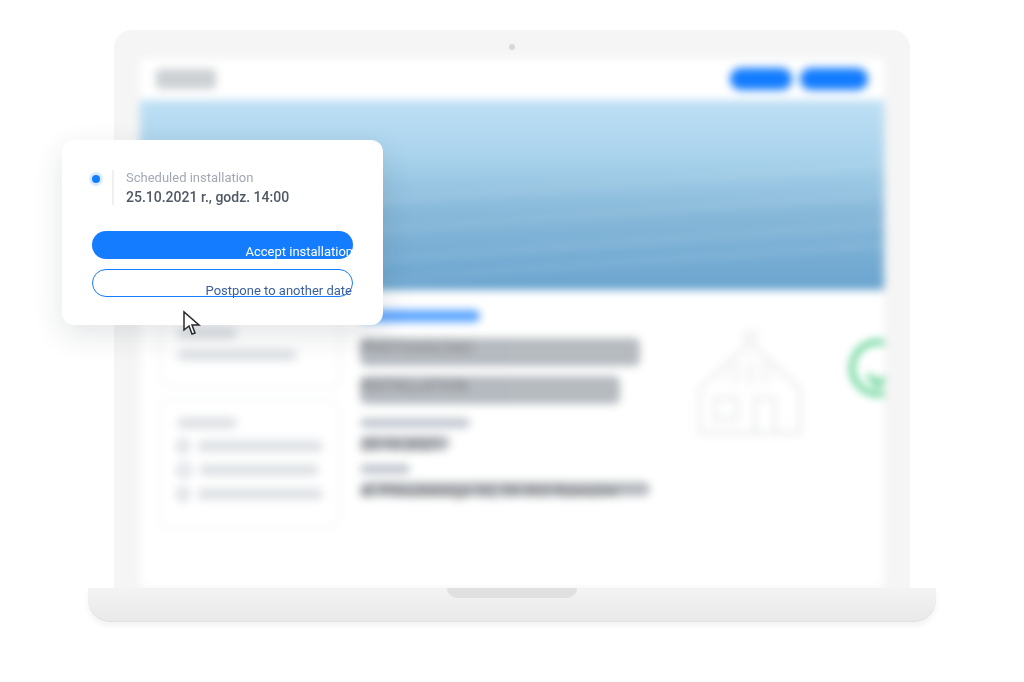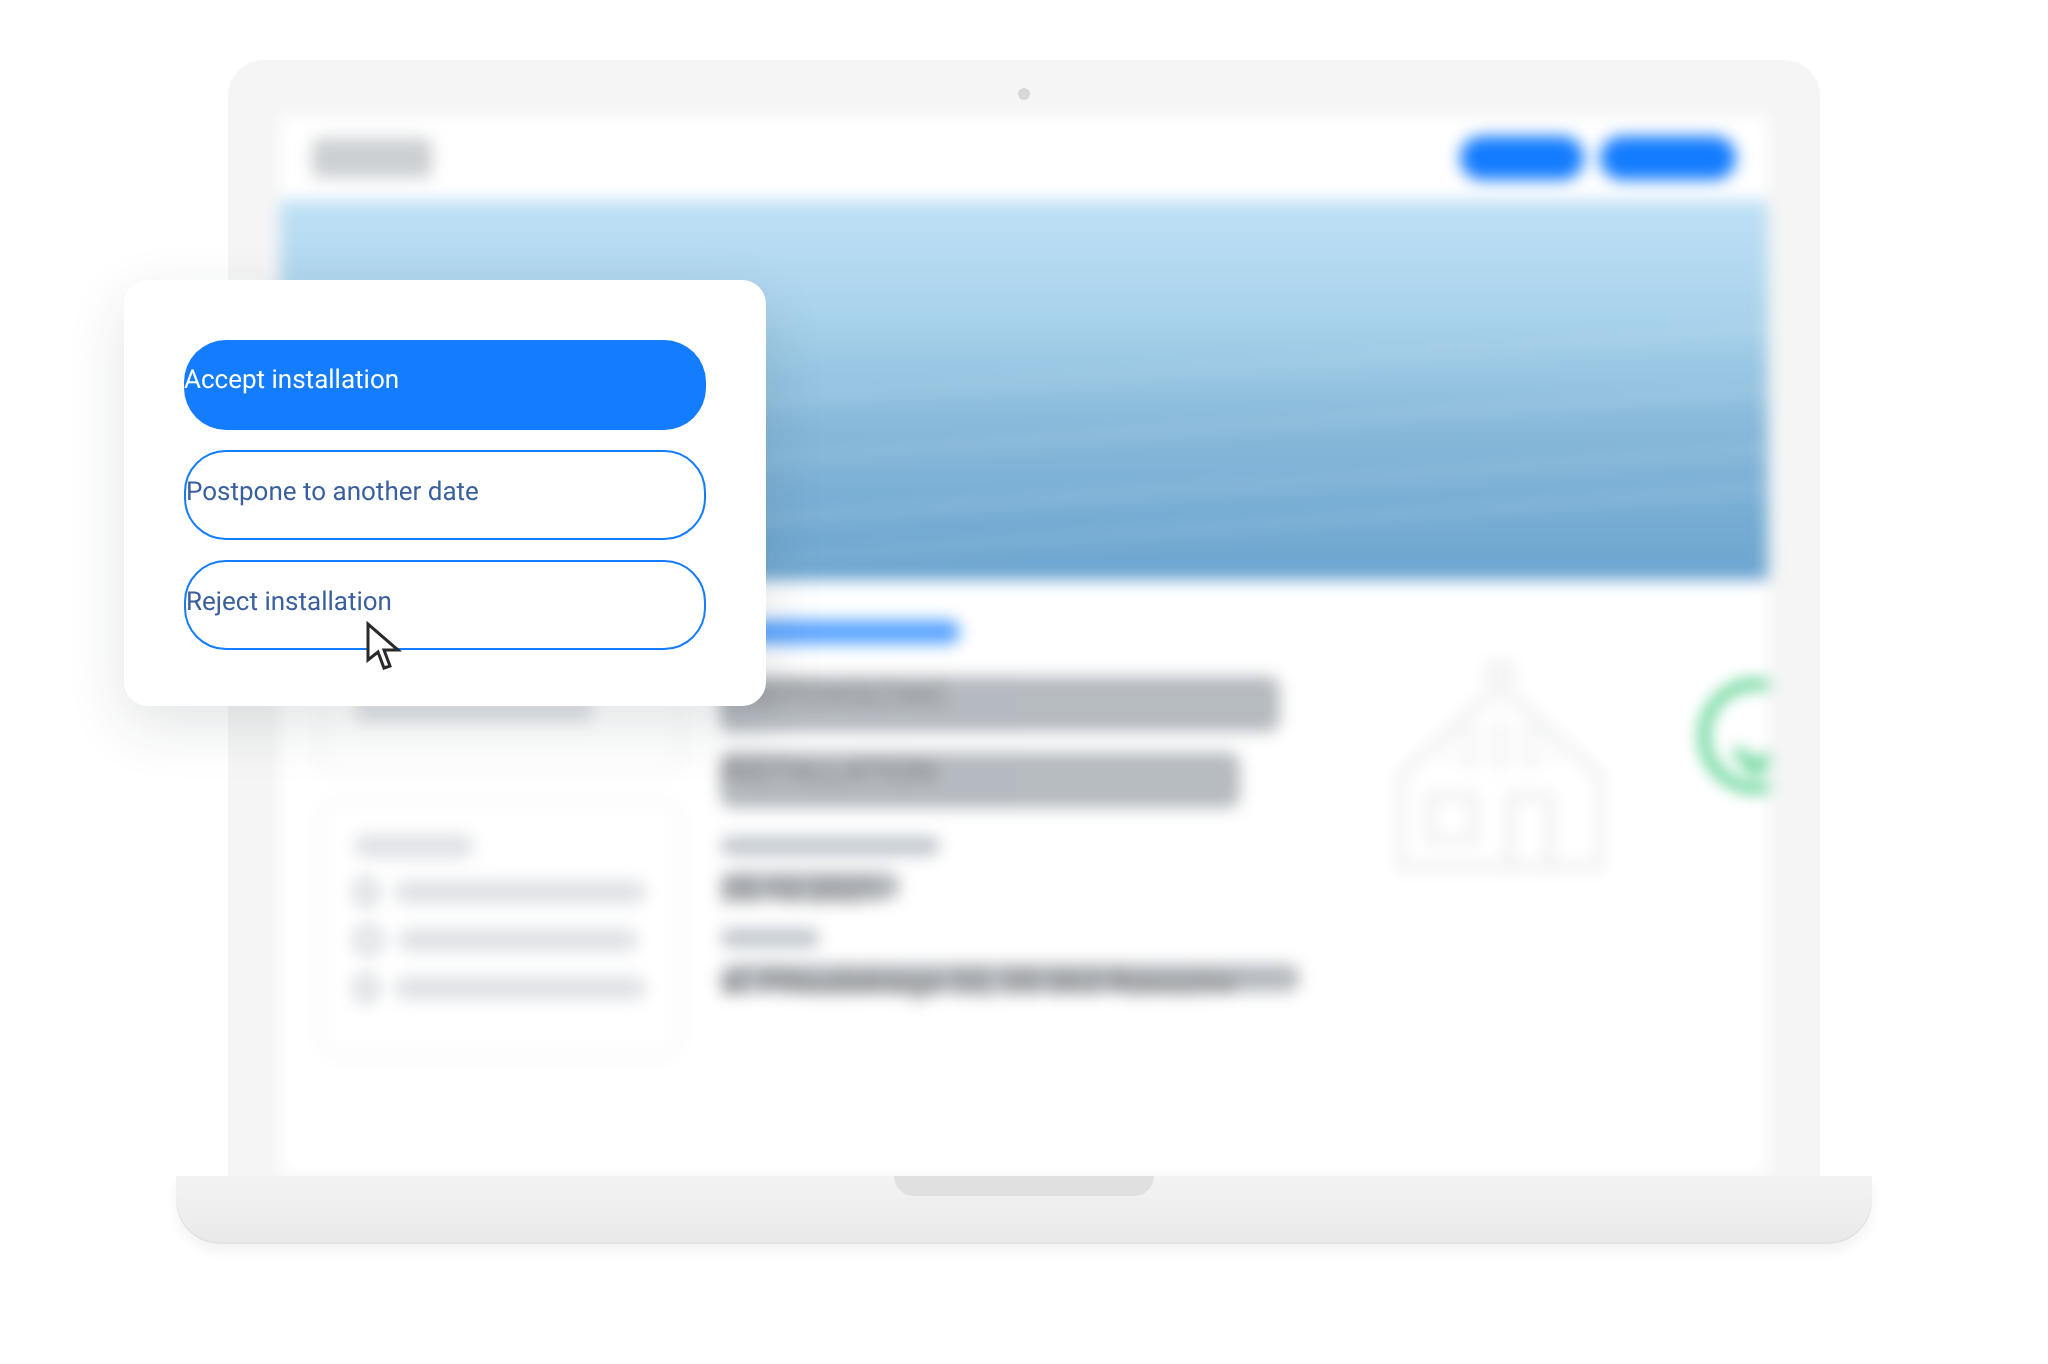--- a/index.html
+++ b/index.html
@@ -116,22 +116,22 @@
     .status-row{display:flex;gap:14px;margin-bottom:26px;}
     .bullet{
       width:8px;height:8px;border-radius:50%;background:#137cff;margin-top:5px;flex-shrink:0;
       box-shadow:0 0 0 3px rgba(19,124,255,.15);
     }
     .status-col{border-left:2px solid #eef1f4;padding-left:12px;margin-left:-2px;}
     .status-label{font-size:13px;color:#a1a8b3;margin-bottom:4px;}
     .status-value{font-size:14px;color:#4f5864;font-weight:500;}
 
     .btn{
-      display:block;width:100%;height:45px;border-radius:21px;
-      font-size:13px;text-align:left;line-height:42px;cursor:pointer;
+      display:block;width:100%;height:28px;border-radius:21px;
+      font-size:13px;text-align:right;line-height:42px;cursor:pointer;
       margin-bottom:10px;
     }
     .btn.primary{background:#137cff;color:#fff;border:none;}
     .btn.outline{background:#fff;color:#3a5f9e;border:1px solid #137cff;}
     .btn.outline:last-child{margin-bottom:0;}
 
     
     .cursor{
       position:absolute;left:182px;top:310px;width:20px;height:26px;z-index:20;pointer-events:none;
     }
@@ -195,20 +195,26 @@
           </div>
           <div class="check-badge"></div>
         </div>
       </div>
     </div>
   </div>
 </div>
 <div class="laptop-base"></div>
 
 <div class="card">
+  <div class="status-row">
+    <div class="bullet"></div>
+    <div class="status-col">
+      <div class="status-label">Scheduled installation</div>
+      <div class="status-value">25.10.2021 r., godz. 14:00</div>
+    </div>
+  </div>
   <div class="btn primary">Accept installation</div>
   <div class="btn outline">Postpone to another date</div>
-  <div class="btn outline">Reject installation</div>
 </div>
 
 <svg class="cursor" viewBox="0 0 20 26">
   <path d="M2 2 L2 20 L7 16 L10 24 L13 23 L10 15 L17 15 Z" fill="#fff" stroke="#2a2a2a" stroke-width="1.5"></path>
 </svg>
 
 </body></html>

